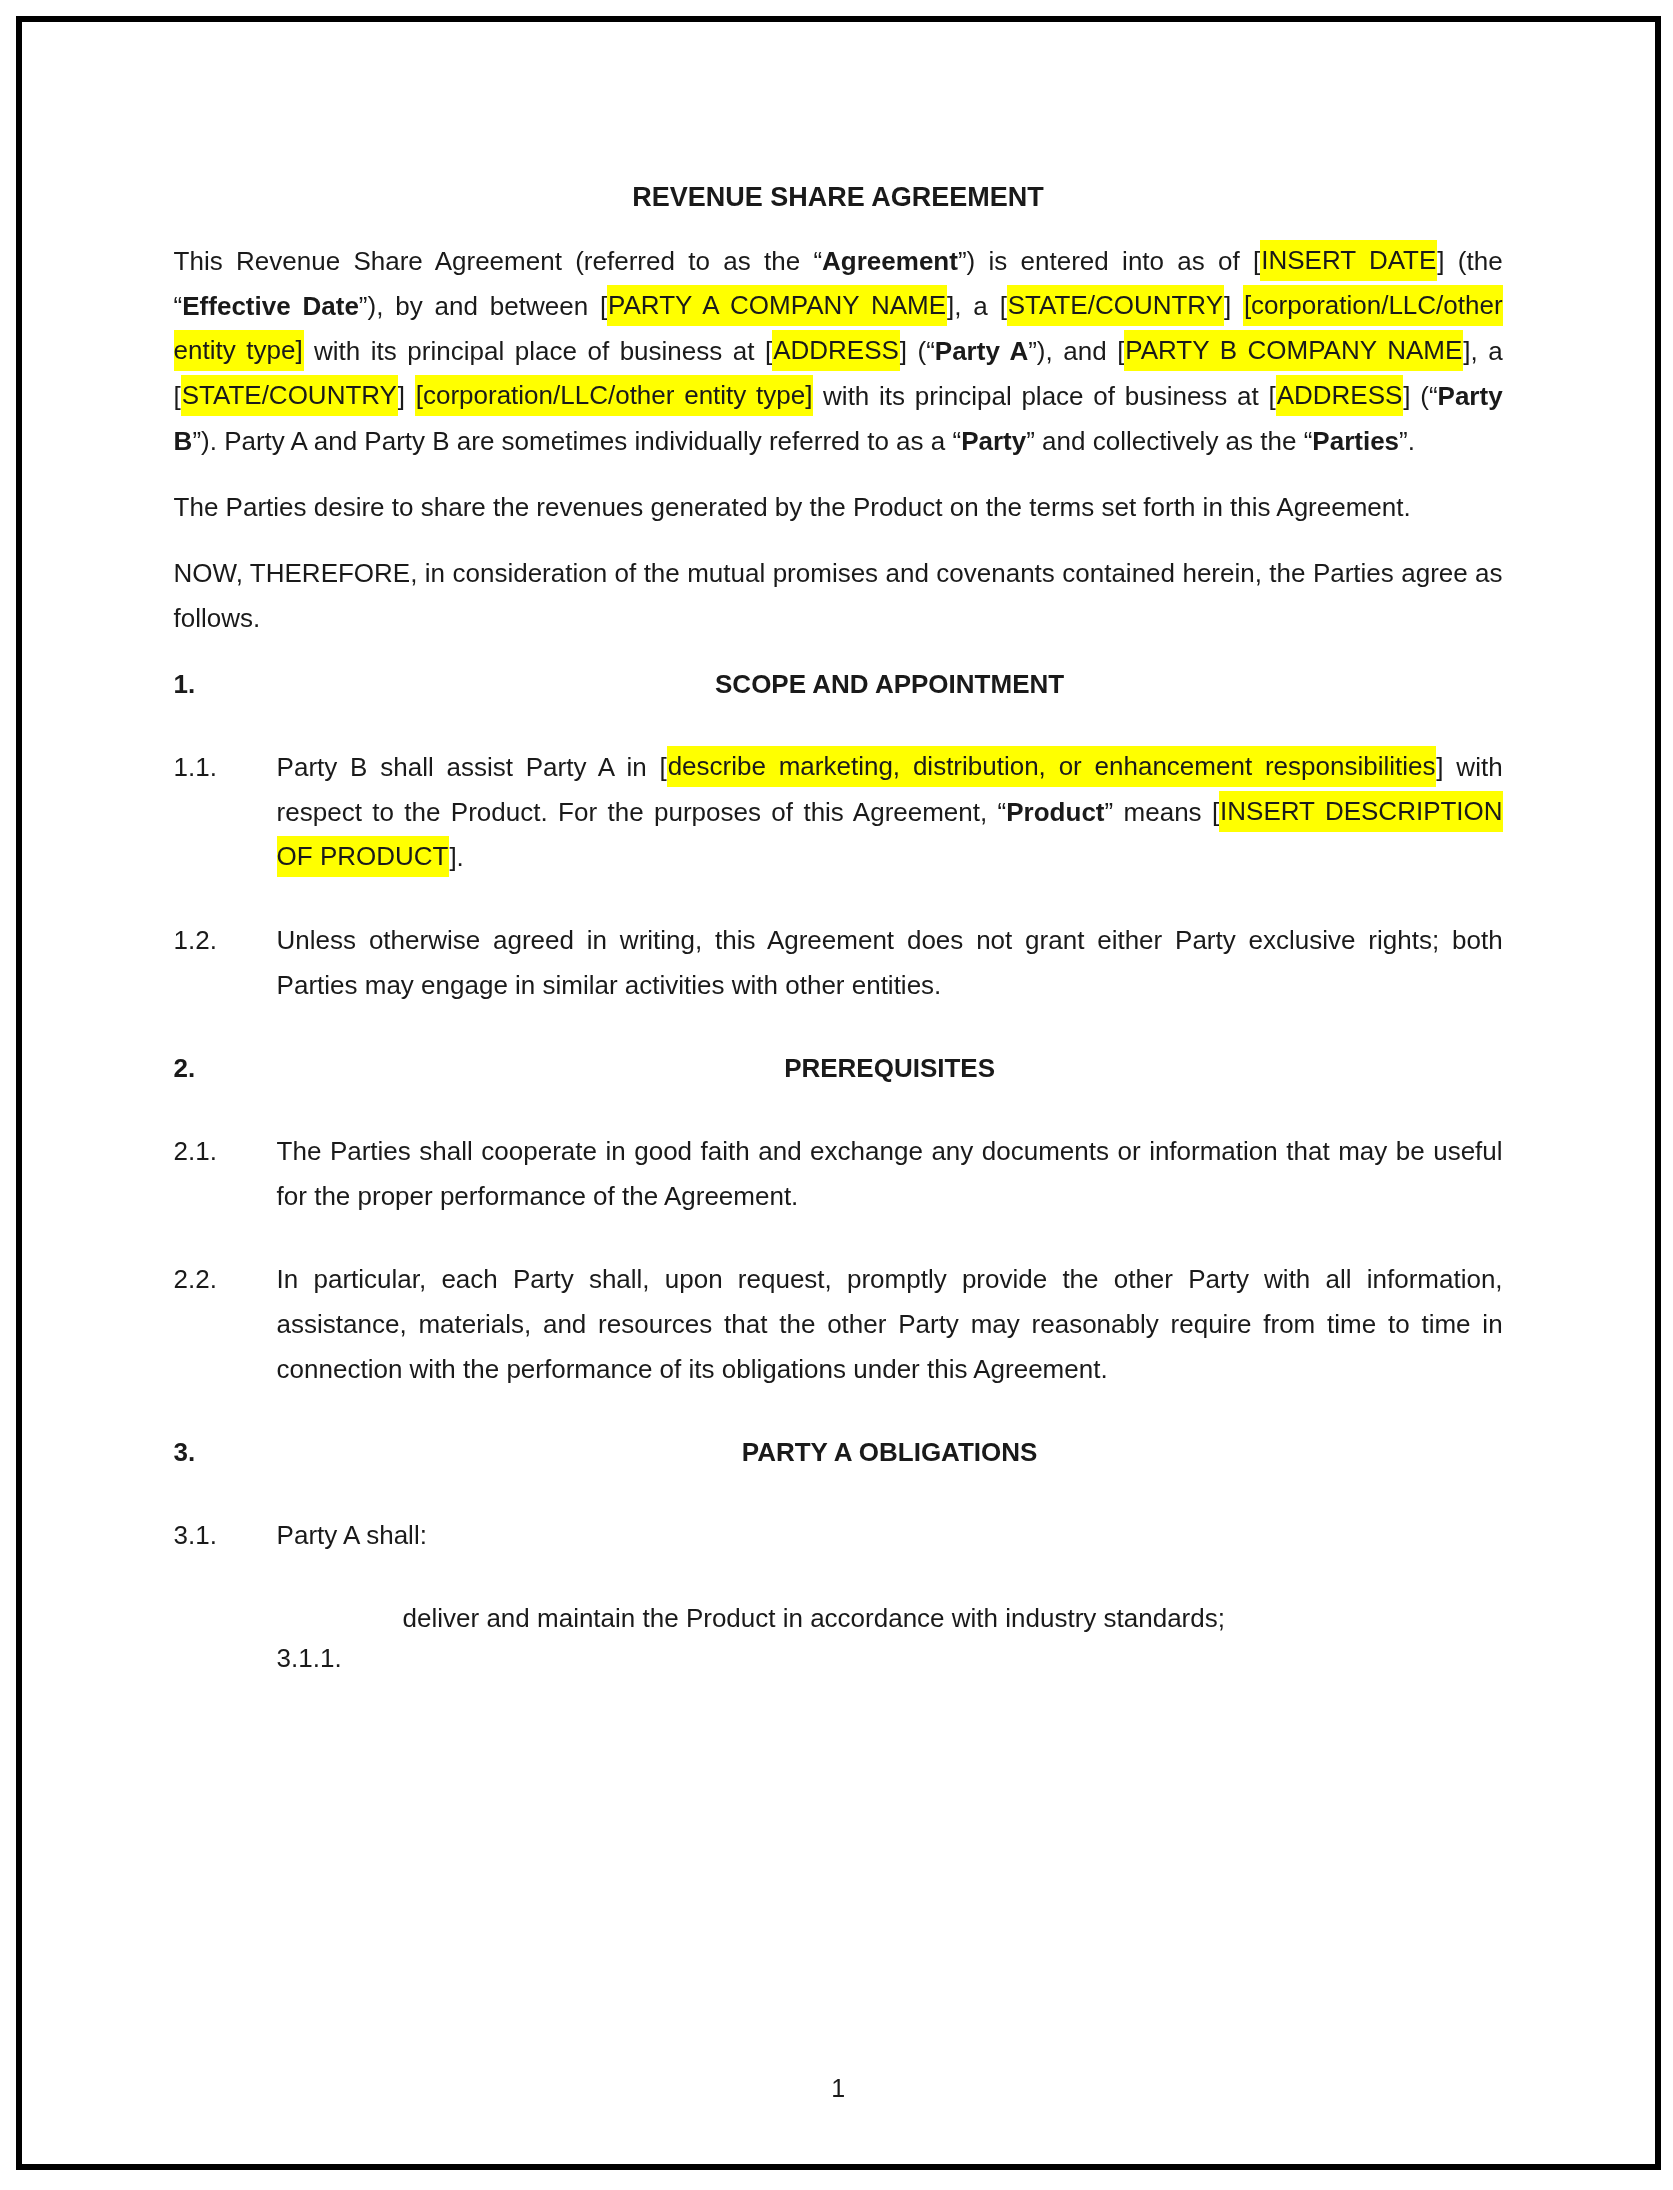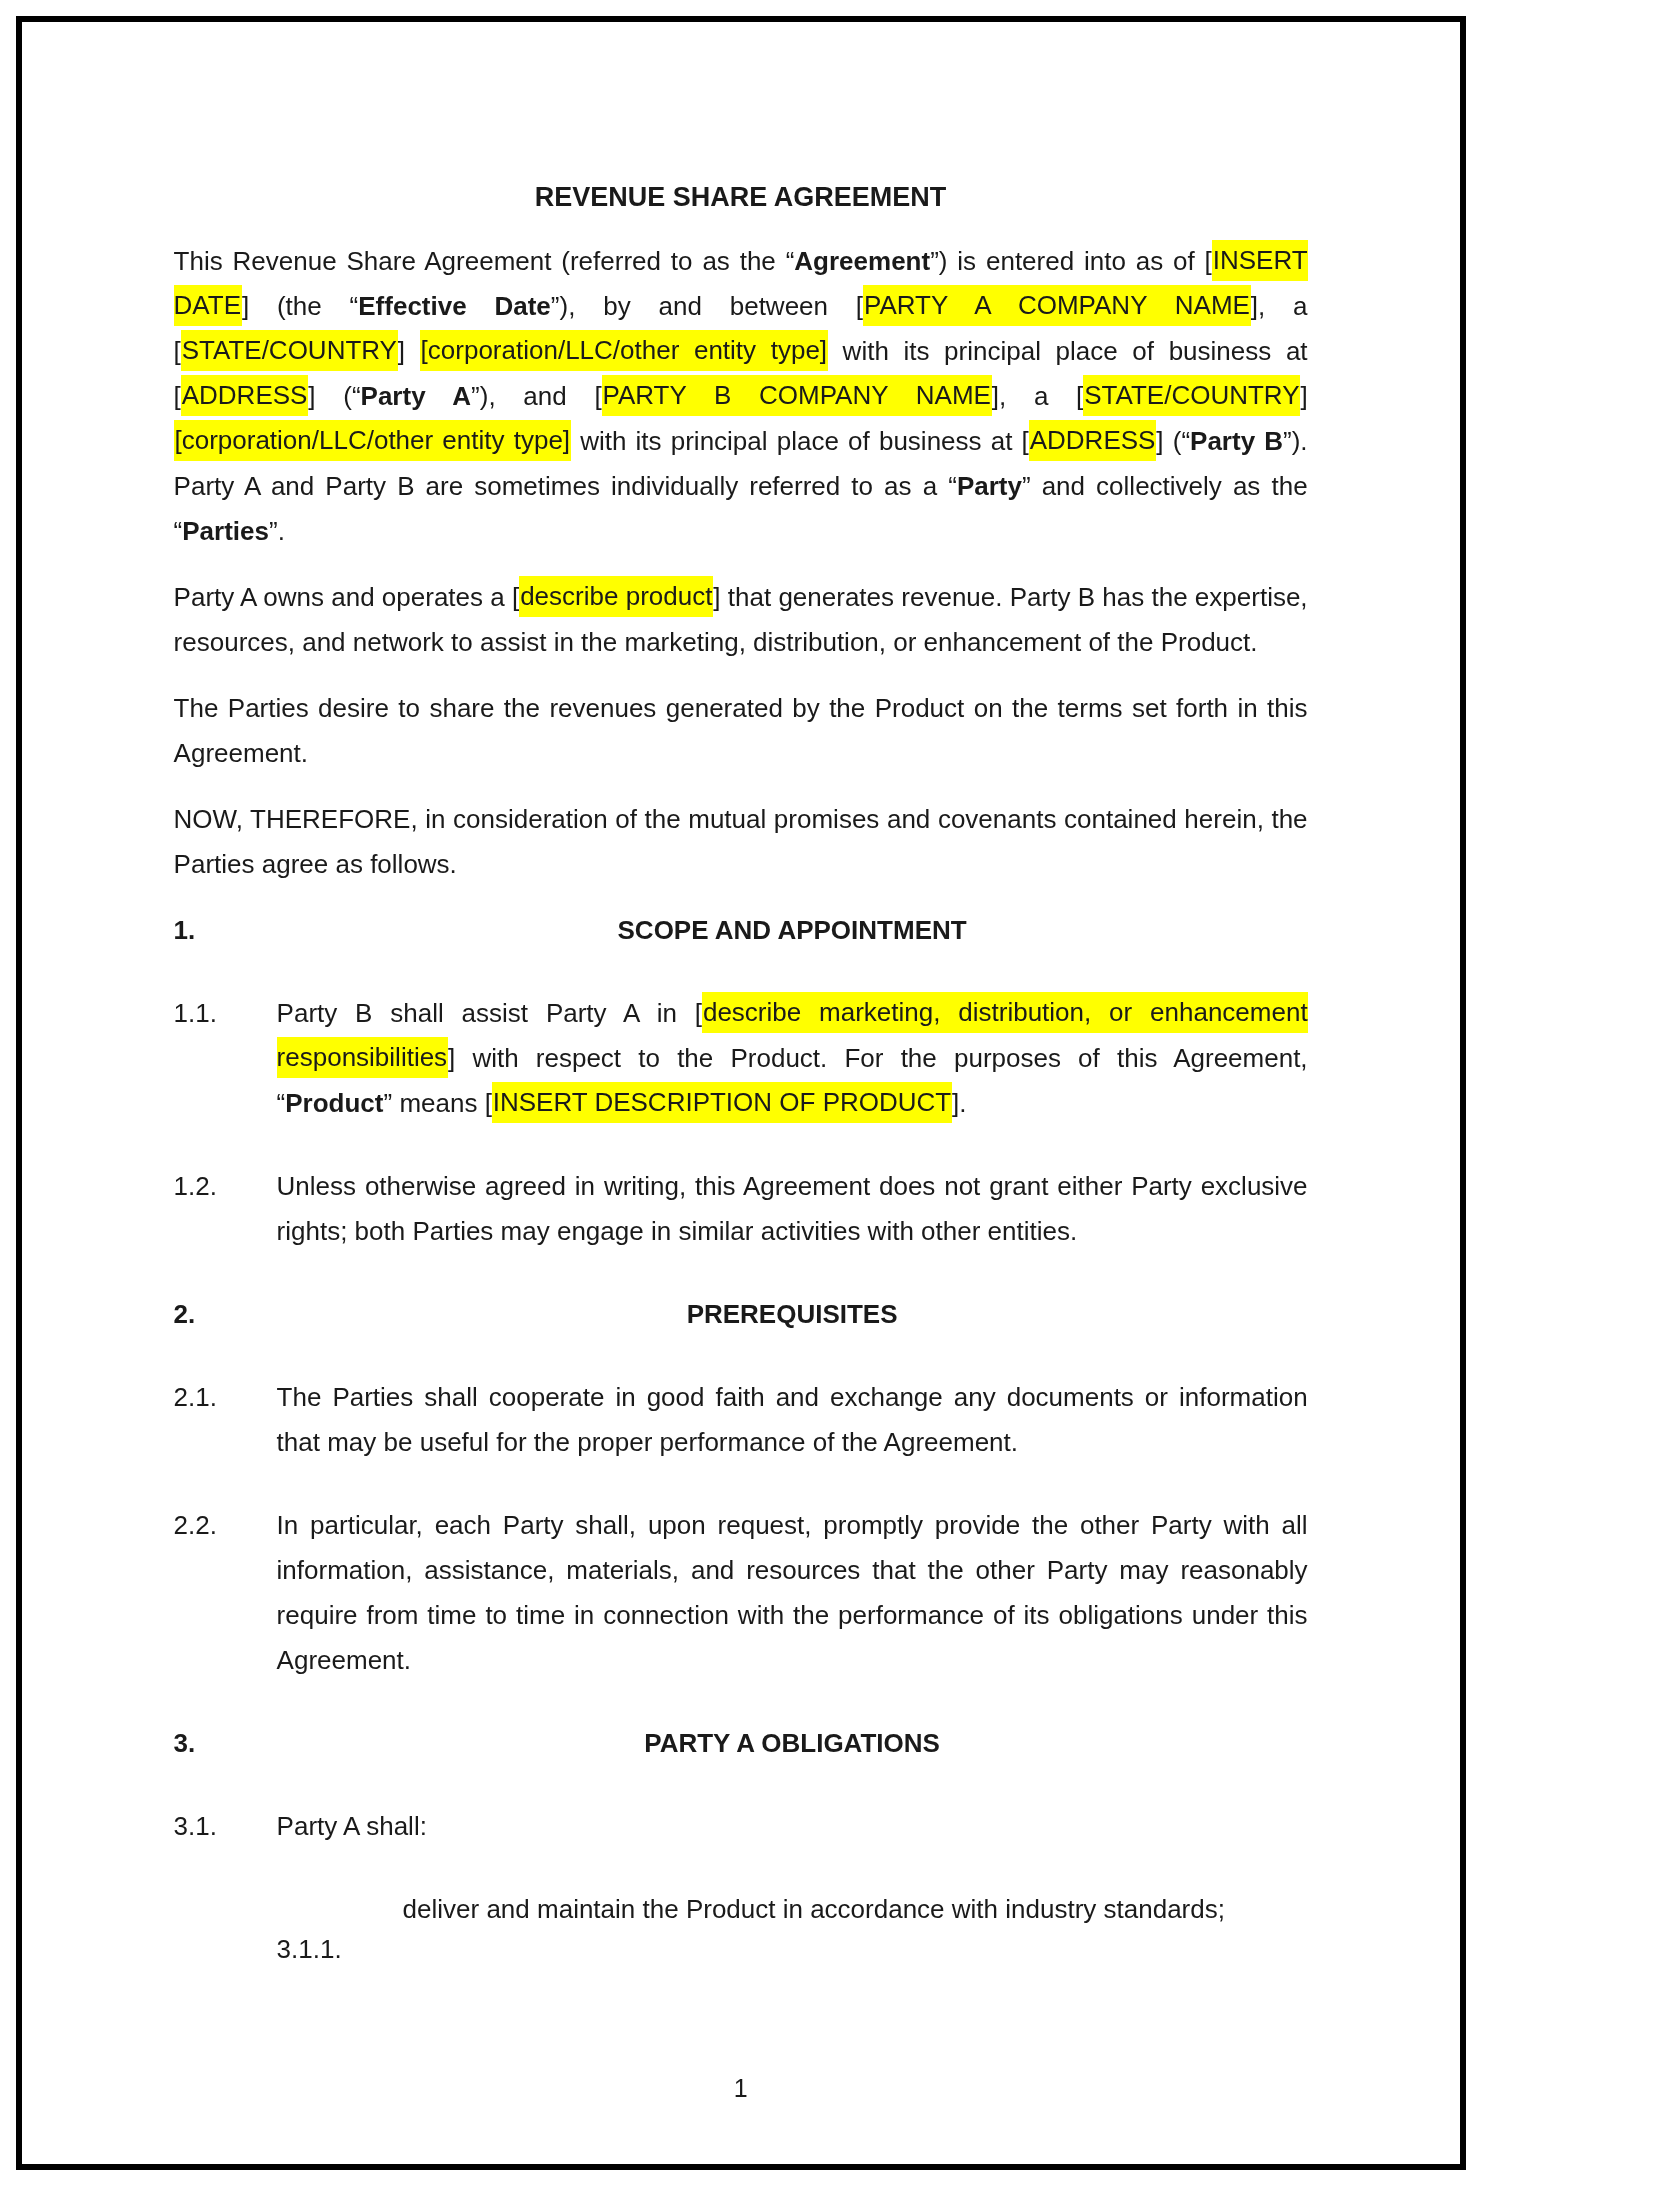--- a/index.html
+++ b/index.html
@@ -12,21 +12,21 @@
     width: 1674px;
     height: 2190px;
     overflow: hidden;
     font-family: "Liberation Sans", "DejaVu Sans", sans-serif;
     color: #1a1a1a;
   }
   .frame {
     position: absolute;
     left: 15.6px;
     top: 15.6px;
-    width: 1450px;
+    width: 1645px;
     height: 2154px;
     box-sizing: border-box;
     border: 6px solid #000000;
     background: #ffffff;
   }
   .content {
     padding: 153px 152px 0 152px;
     font-size: 26px;
     line-height: 45px;
   }
@@ -85,21 +85,20 @@
   }
 </style>
 </head>
 <body style="--hl-color: #ffff00;">
 
 <div class="frame">
   <div class="content">
     <div class="doc-title">REVENUE SHARE AGREEMENT</div>
     <div>
         <p class="para"><span>This Revenue Share Agreement (referred to as the “</span><span class="b">Agreement</span><span>”) is entered into as of [</span><span class="hl">INSERT DATE</span><span>] (the “</span><span class="b">Effective Date</span><span>”), by and between [</span><span class="hl">PARTY A COMPANY NAME</span><span>], a [</span><span class="hl">STATE/COUNTRY</span><span>] </span><span class="hl">[corporation/LLC/other entity type]</span><span> with its principal place of business at [</span><span class="hl">ADDRESS</span><span>] (“</span><span class="b">Party A</span><span>”), and [</span><span class="hl">PARTY B COMPANY NAME</span><span>], a [</span><span class="hl">STATE/COUNTRY</span><span>] </span><span class="hl">[corporation/LLC/other entity type]</span><span> with its principal place of business at [</span><span class="hl">ADDRESS</span><span>] (“</span><span class="b">Party B</span><span>”). Party A and Party B are sometimes individually referred to as a “</span><span class="b">Party</span><span>” and collectively as the “</span><span class="b">Parties</span><span>”.</span></p>
-        <p class="para"><span>Party A owns and operates a [</span><span class="hl">describe product</span><span>] that generates revenue. Party B has the expertise, resources, and network to assist in the marketing, distribution, or enhancement of the Product.</span></p>
         <p class="para"><span>The Parties desire to share the revenues generated by the Product on the terms set forth in this Agreement.</span></p>
         <p class="para"><span>NOW, THEREFORE, in consideration of the mutual promises and covenants contained herein, the Parties agree as follows.</span></p>
         <div class="row heading">
           <span class="num">1.</span>
           <span class="txt"><span class="b">SCOPE AND APPOINTMENT</span></span>
         </div>
         <div class="row clause lvl2">
           <span class="num">1.1.</span>
           <span class="txt"><span>Party B shall assist Party A in [</span><span class="hl">describe marketing, distribution, or enhancement responsibilities</span><span>] with respect to the Product. For the purposes of this Agreement, “</span><span class="b">Product</span><span>” means [</span><span class="hl">INSERT DESCRIPTION OF PRODUCT</span><span>].</span></span>
         </div>

